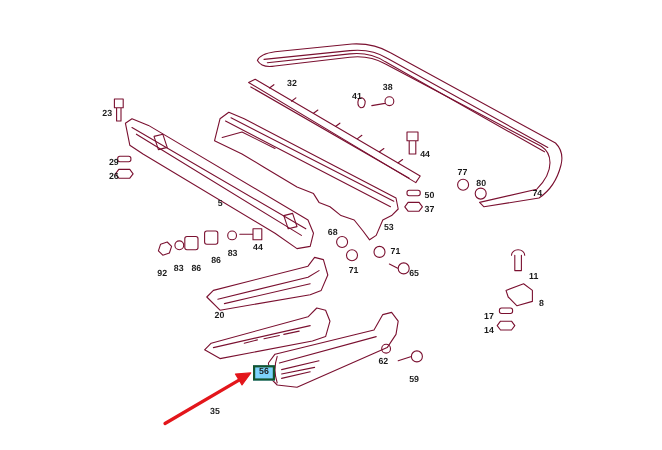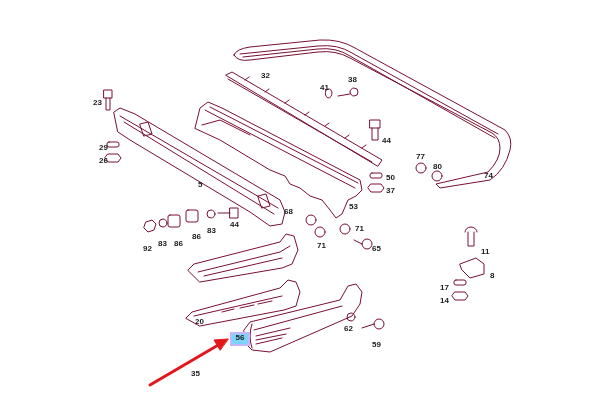--- a/index.html
+++ b/index.html
@@ -1,19 +1,19 @@
 <!DOCTYPE html>
 <html><head>
 <meta charset="utf-8">
 <style>
   html, body { margin: 0; padding: 0; background: #ffffff; }
   #stage { position: relative; width: 602px; height: 409px; overflow: hidden; background: #ffffff; font-family: "Liberation Sans", sans-serif; }
   svg.parts { position: absolute; left: 0; top: 0; width: 602px; height: 409px; }
   .lbl { position: absolute; font-size: 8px; font-weight: bold; color: #1a1a1a; font-family: "Liberation Sans", sans-serif; line-height: 1; white-space: nowrap; }
-  .hl { position: absolute; border: 2px solid #c4b5fd; background: #7dd3fc; box-sizing: border-box; }
+  .hl { position: absolute; border: 2px solid #14532d; background: #7dd3fc; box-sizing: border-box; }
   .hl .lbl { position: static; display: block; text-align: center; }
 </style>
 </head>
 <body>
 
 <div id="stage">
   <svg class="parts" viewBox="0 0 602 409" fill="none" stroke="#7a1030" stroke-width="1" stroke-linejoin="round" stroke-linecap="round">
 
     <g>
       <path d="M234,55 Q236,49 250,47 L320,40 Q340,39 355,48 L505,130 Q513,138 510,150 Q505,170 490,180 L440,188 L436,184 L488,172 Q500,160 500,148 Q500,138 492,133 L350,58 Q336,50 318,52 L250,60 Q238,62 234,55 Z"></path>
@@ -114,35 +114,35 @@
       <span class="lbl" style="left: 99px; top: 144px;">29</span>
       <span class="lbl" style="left: 99px; top: 157px;">26</span>
       <span class="lbl" style="left: 382px; top: 137px;">44</span>
       <span class="lbl" style="left: 416px; top: 153px;">77</span>
       <span class="lbl" style="left: 433px; top: 163px;">80</span>
       <span class="lbl" style="left: 484px; top: 156px; margin-top: 16px;">74</span>
       <span class="lbl" style="left: 386px; top: 174px;">50</span>
       <span class="lbl" style="left: 386px; top: 187px;">37</span>
       <span class="lbl" style="left: 198px; top: 181px;">5</span>
       <span class="lbl" style="left: 349px; top: 203px;">53</span>
-      <span class="lbl" style="left: 284px; top: 208px;">68</span>
+      <span class="lbl" style="left: 298px; top: 208px;">68</span>
       <span class="lbl" style="left: 355px; top: 225px;">71</span>
       <span class="lbl" style="left: 317px; top: 242px;">71</span>
       <span class="lbl" style="left: 372px; top: 245px;">65</span>
       <span class="lbl" style="left: 230px; top: 221px;">44</span>
       <span class="lbl" style="left: 207px; top: 227px;">83</span>
       <span class="lbl" style="left: 192px; top: 233px;">86</span>
       <span class="lbl" style="left: 174px; top: 240px;">86</span>
       <span class="lbl" style="left: 158px; top: 240px;">83</span>
       <span class="lbl" style="left: 143px; top: 245px;">92</span>
       <span class="lbl" style="left: 481px; top: 248px;">11</span>
       <span class="lbl" style="left: 490px; top: 272px;">8</span>
       <span class="lbl" style="left: 440px; top: 284px;">17</span>
       <span class="lbl" style="left: 440px; top: 297px;">14</span>
-      <span class="lbl" style="left: 195px; top: 283px; margin-top: 35px;">20</span>
+      <span class="lbl" style="left: 195px; top: 283px;">20</span>
       <span class="lbl" style="left: 191px; top: 322px; margin-top: 48px;">35</span>
       <span class="lbl" style="left: 344px; top: 325px;">62</span>
       <span class="lbl" style="left: 372px; top: 341px;">59</span>
     </div>
 
   <div class="hl" id="hlbox" style="left: 230px; top: 332px; width: 20px; height: 14px;">
     <span class="lbl">56</span>
   </div>
 </div>
 

